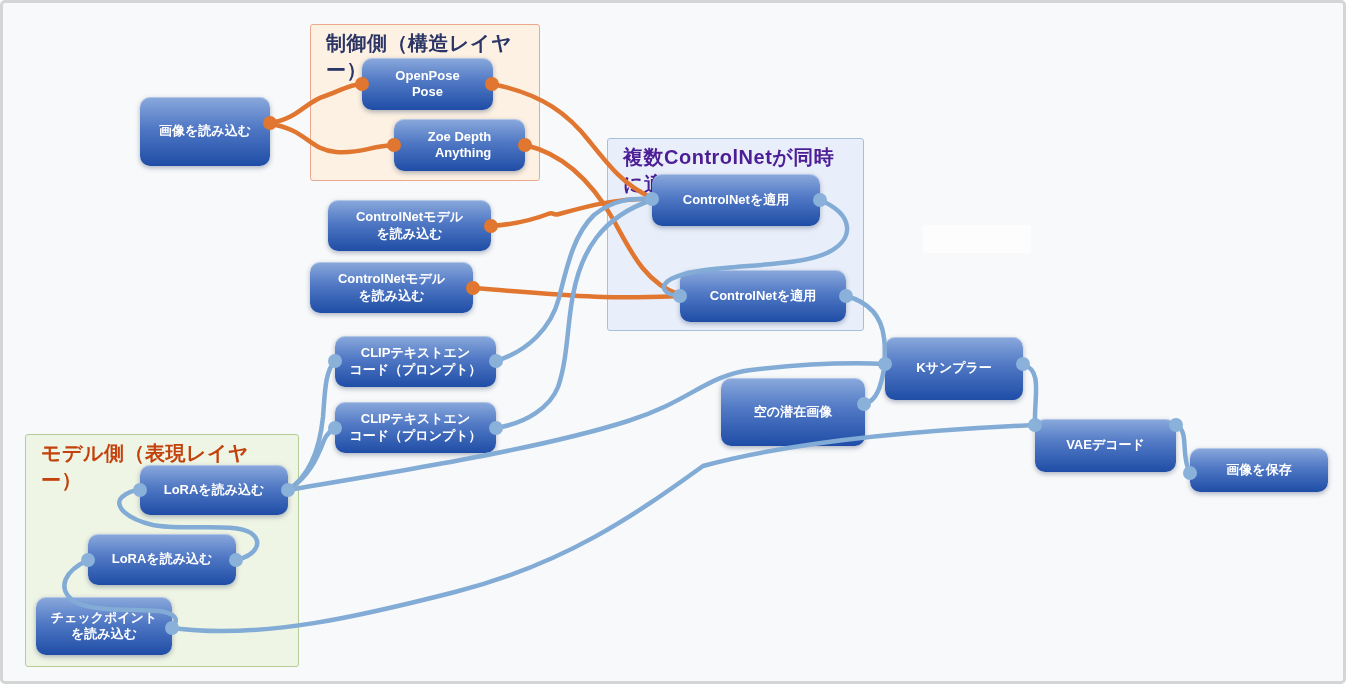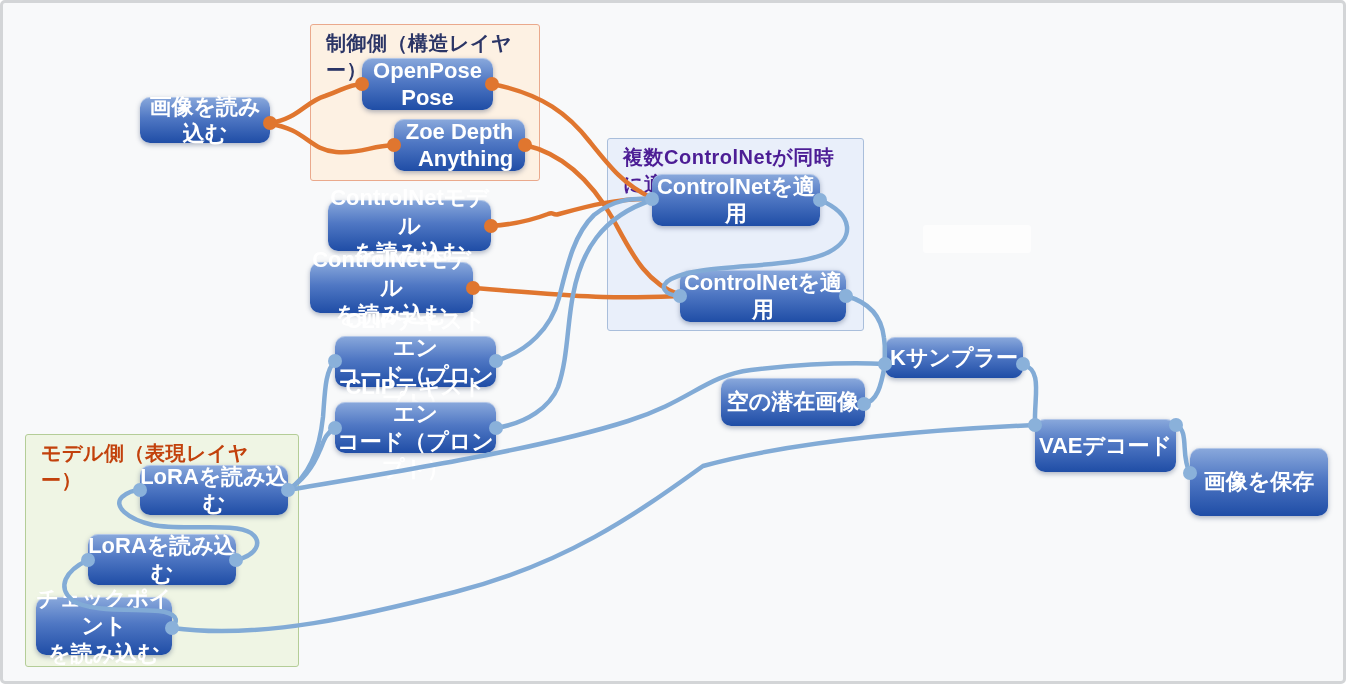--- a/index.html
+++ b/index.html
@@ -1,60 +1,60 @@
 <!DOCTYPE html>
 <html><head>
 <meta charset="utf-8">
 <style>
   html,body{margin:0;padding:0;background:#ffffff;font-family:"Liberation Sans","DejaVu Sans",sans-serif;}
   #canvas{position:relative;overflow:hidden;box-sizing:border-box;
           border:3px solid #d3d5d7;border-radius:5px;}
   .group{position:absolute;z-index:0;box-sizing:border-box;border-radius:3px;}
   .group-label{display:block;padding:5px 15px;font-size:20px;font-weight:bold;letter-spacing:.5px;}
   .node{position:absolute;z-index:1;display:flex;align-items:center;justify-content:center;
-        border-radius:10px;color:#fff;font-weight:bold;font-size:22px;line-height:1.25;
+        border-radius:10px;color:#fff;font-weight:bold;font-size:13px;line-height:1.25;
         text-align:center;white-space:pre-line;
         background:linear-gradient(to bottom,#8aa9dc 0%,#5078c4 45%,#1f4da6 100%);
         box-shadow:0 2px 5px rgba(25,45,90,.35), inset 0 1px 0 rgba(255,255,255,.35);}
   svg.wires{position:absolute;left:0;top:0;z-index:2;}
   #ghost{position:absolute;z-index:1;background:rgba(255,255,255,.65);border-radius:3px;}
 </style>
 </head>
 <body>
 
 <div id="canvas" style="width: 1346px; height: 684px; background: rgb(248, 249, 250);">
     <div class="group" style="left: 307px; top: 21px; width: 230px; height: 157px; background: rgb(253, 241, 227); border: 1.5px solid rgb(234, 169, 140);">
       <span class="group-label" style="color: rgb(43, 53, 102);">制御側（構造レイヤー）</span>
     </div>
     <div class="group" style="left: 604px; top: 135px; width: 257px; height: 193px; background: rgb(233, 239, 250); border: 1.5px solid rgb(169, 190, 219);">
       <span class="group-label" style="color: #4c1d95;">複数ControlNetが同時に適用</span>
     </div>
     <div class="group" style="left: 22px; top: 431px; width: 274px; height: 233px; background: rgb(239, 245, 228); border: 1.5px solid rgb(180, 205, 151);">
       <span class="group-label" style="color: #c2410c;">モデル側（表現レイヤー）</span>
     </div>
     <div id="ghost" style="left: 920px; top: 222px; width: 108px; height: 28px;"></div>
-    <div class="node" style="left: 137px; top: 94px; width: 130px; height: 46px; color: rgb(255, 255, 255);"><span>画像を読み込む</span></div>
+    <div class="node" style="left: 137px; top: 94px; width: 130px; height: 69px; color: rgb(255, 255, 255);"><span>画像を読み込む</span></div>
     <div class="node" style="left: 359px; top: 55px; width: 131px; height: 52px; color: rgb(255, 255, 255);"><span>OpenPose
 Pose</span></div>
     <div class="node" style="left: 391px; top: 116px; width: 131px; height: 52px; color: rgb(255, 255, 255); text-align: right;"><span>Zoe Depth
 Anything</span></div>
     <div class="node" style="left: 325px; top: 197px; width: 163px; height: 51px; color: rgb(255, 255, 255);"><span>ControlNetモデル
 を読み込む</span></div>
     <div class="node" style="left: 307px; top: 259px; width: 163px; height: 51px; color: rgb(255, 255, 255);"><span>ControlNetモデル
 を読み込む</span></div>
     <div class="node" style="left: 332px; top: 333px; width: 161px; height: 51px; color: rgb(255, 255, 255);"><span>CLIPテキストエン
 コード（プロンプト）</span></div>
     <div class="node" style="left: 332px; top: 399px; width: 161px; height: 51px; color: rgb(255, 255, 255);"><span>CLIPテキストエン
 コード（プロンプト）</span></div>
     <div class="node" style="left: 649px; top: 171px; width: 168px; height: 52px; color: rgb(255, 255, 255);"><span>ControlNetを適用</span></div>
     <div class="node" style="left: 677px; top: 267px; width: 166px; height: 52px; color: rgb(255, 255, 255);"><span>ControlNetを適用</span></div>
-    <div class="node" style="left: 718px; top: 375px; width: 144px; height: 48px; color: rgb(255, 255, 255);"><span>空の潜在画像</span></div>
-    <div class="node" style="left: 882px; top: 334px; width: 138px; height: 41px; color: rgb(255, 255, 255);"><span>Kサンプラー</span></div>
+    <div class="node" style="left: 718px; top: 375px; width: 144px; height: 68px; color: rgb(255, 255, 255);"><span>空の潜在画像</span></div>
+    <div class="node" style="left: 882px; top: 334px; width: 138px; height: 63px; color: rgb(255, 255, 255);"><span>Kサンプラー</span></div>
     <div class="node" style="left: 1032px; top: 416px; width: 141px; height: 53px; color: rgb(255, 255, 255);"><span>VAEデコード</span></div>
-    <div class="node" style="left: 1187px; top: 445px; width: 138px; height: 68px; color: rgb(255, 255, 255);"><span>画像を保存</span></div>
+    <div class="node" style="left: 1187px; top: 445px; width: 138px; height: 44px; color: rgb(255, 255, 255);"><span>画像を保存</span></div>
     <div class="node" style="left: 137px; top: 462px; width: 148px; height: 50px; color: rgb(255, 255, 255);"><span>LoRAを読み込む</span></div>
     <div class="node" style="left: 85px; top: 531px; width: 148px; height: 51px; color: rgb(255, 255, 255);"><span>LoRAを読み込む</span></div>
     <div class="node" style="left: 33px; top: 594px; width: 136px; height: 58px; color: rgb(255, 255, 255);"><span>チェックポイント
 を読み込む</span></div>
     <svg class="wires" width="1346" height="684">
       <path d="M267,120 C295,116 302,99 322,93 C340,87 344,82 359,81" fill="none" stroke="#e0762f" stroke-width="4.5" stroke-linecap="round"></path>
       <path d="M267,121 C303,126 306,147 333,149 C358,151 367,143 391,142" fill="none" stroke="#e0762f" stroke-width="4.5" stroke-linecap="round"></path>
       <path d="M489,81 C540,91 566,112 587,139 C607,164 622,183 649,195" fill="none" stroke="#e0762f" stroke-width="4.5" stroke-linecap="round"></path>
       <path d="M522,142 C561,151 590,181 610,216 C628,249 642,280 677,292" fill="none" stroke="#e0762f" stroke-width="4.5" stroke-linecap="round"></path>
       <path d="M488,223 C516,221 532,216 545,211 C551,208 549,213 556,211 C585,203 615,195 649,196" fill="none" stroke="#e0762f" stroke-width="4.5" stroke-linecap="round"></path>

